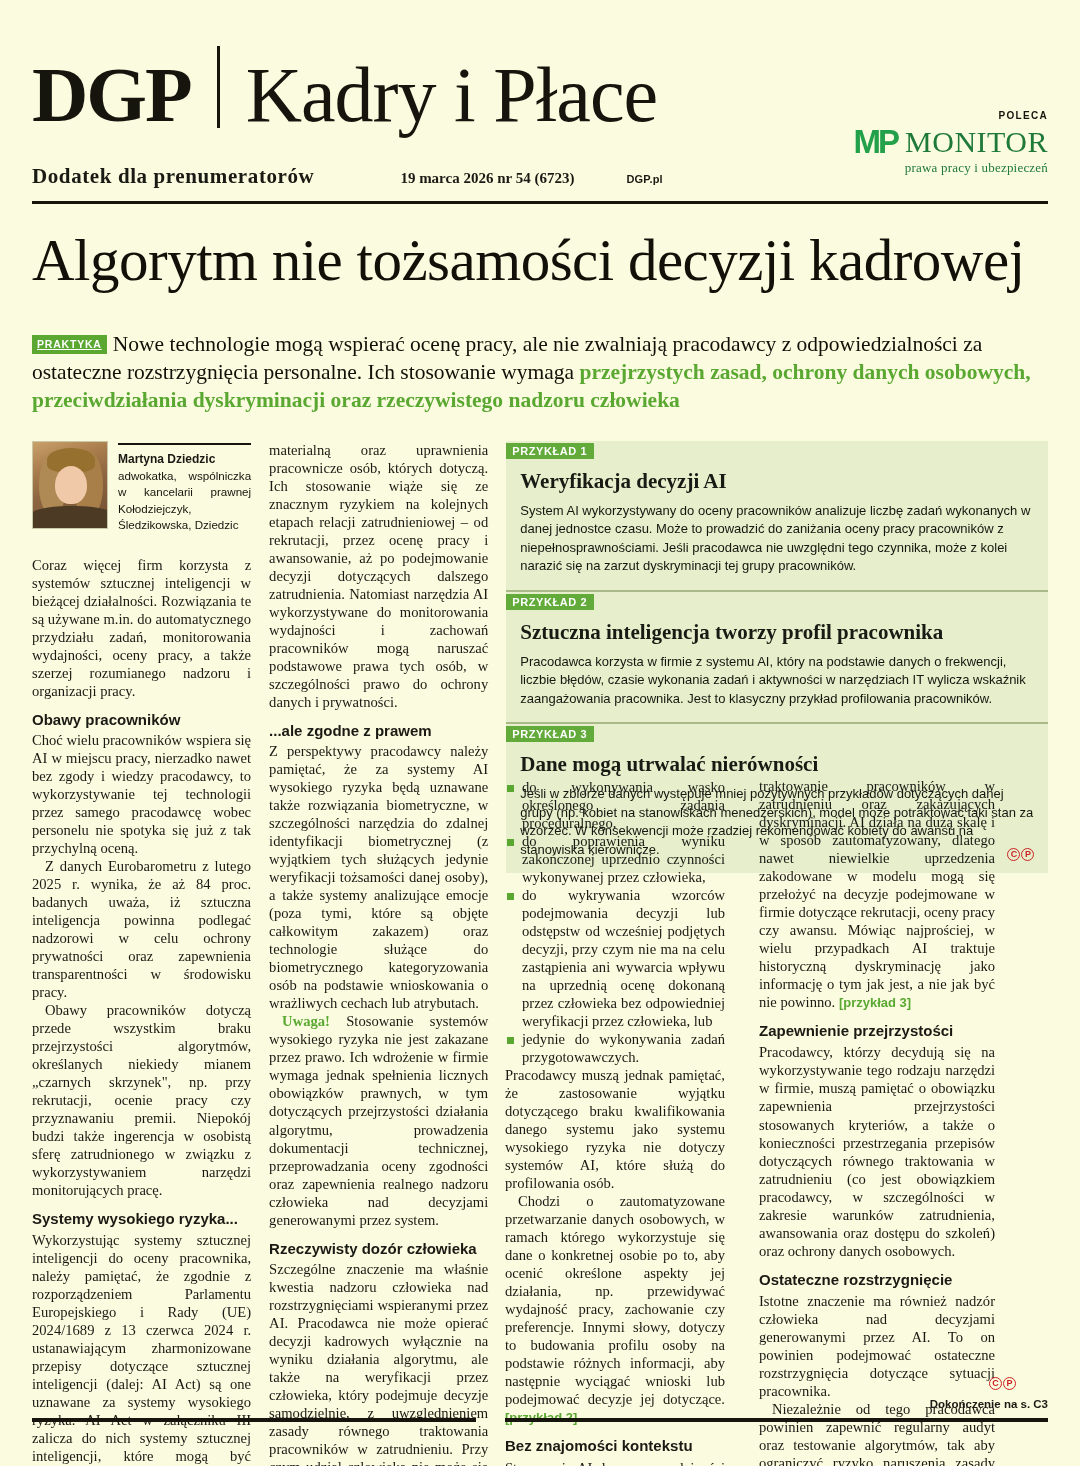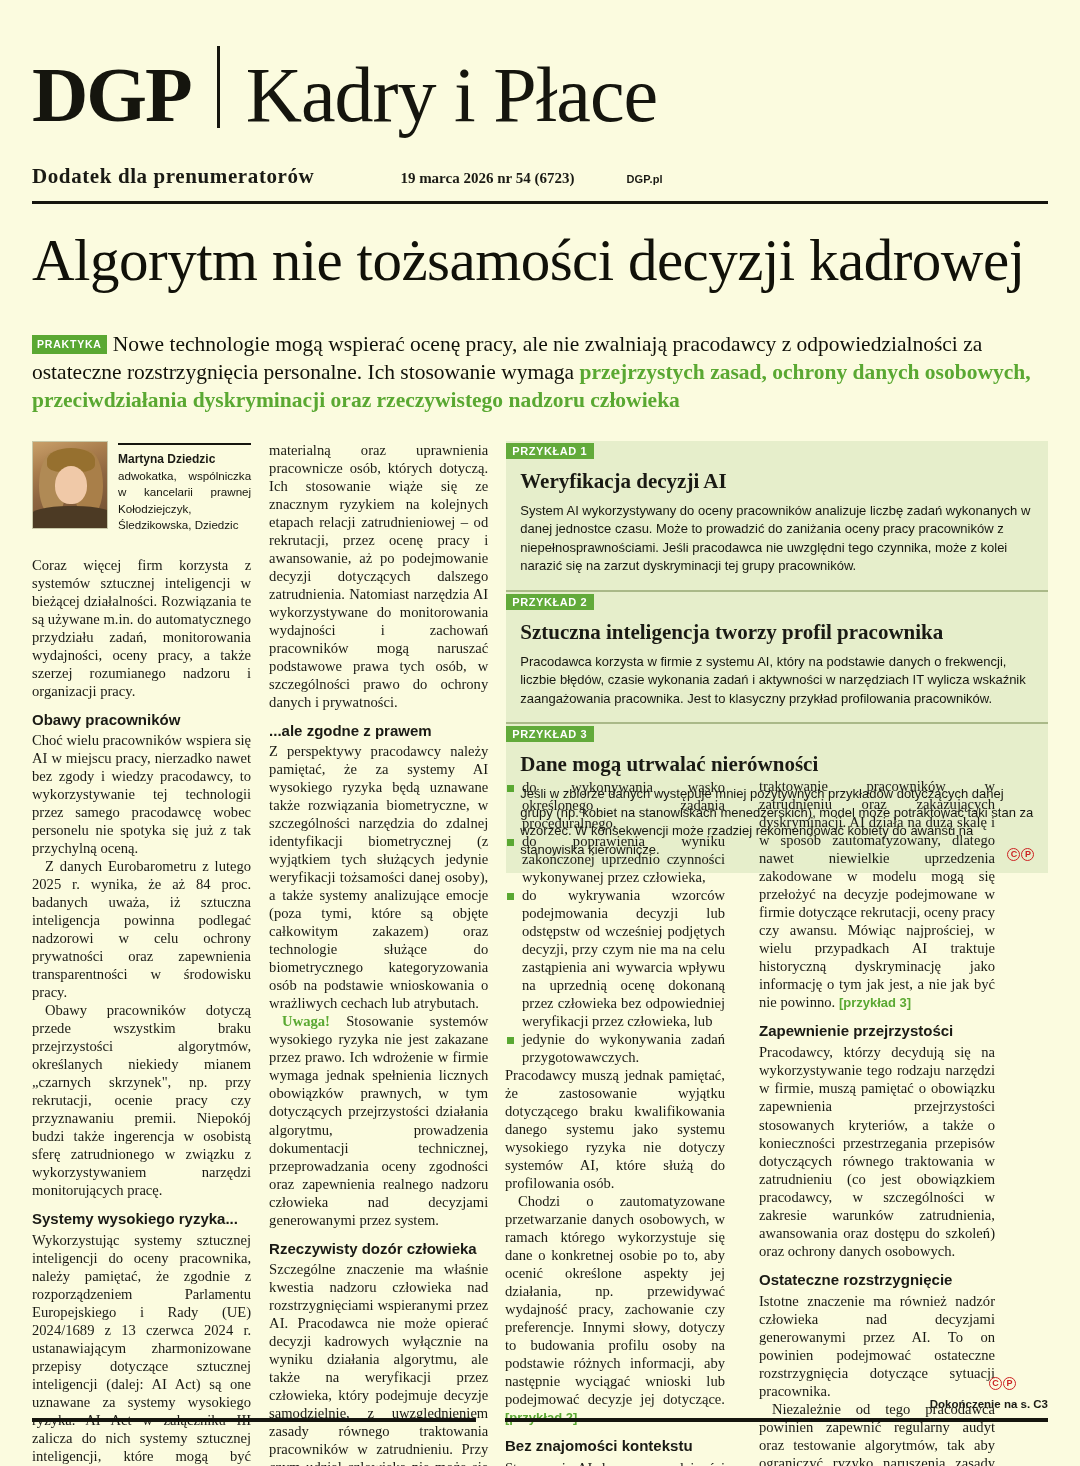--- a/index.html
+++ b/index.html
@@ -113,20 +113,21 @@
     display:inline-block;
     background:#5aa832;
     color:#ffffff;
     font-family:"Liberation Sans", sans-serif;
     font-weight:700;
     font-size:10.5px;
     letter-spacing:0.8px;
     padding:3px 5px 2px 5px;
     vertical-align:3px;
     margin-right:6px;
+    text-decoration:underline;
   }
   .lead .green { color:#5aa832; font-weight:700; }
 
   
   .body-area { margin-top:26px; position:relative; }
   .cols-top { display:flex; gap:0; }
   .col { font-size:14.6px; line-height:1.235; text-align:justify; }
   .col-1, .col-2 { width:236px; }
   .col-1 { padding-right:16px; }
   .col-2 { padding-right:16px; margin-left:2px;}
@@ -260,20 +261,28 @@
 
 <div class="page">
 
   <div class="masthead">
     <div class="mast-row">
       <div class="mast-dgp">DGP</div>
       <div class="mast-sep"></div>
       <div class="mast-title">Kadry i Płace</div>
     </div>
 
+    <div class="mp-block">
+      <div class="mp-poleca">POLECA</div>
+      <div class="mp-logo-row">
+        <span class="mp-mark">MP</span>
+        <span class="mp-word">MONITOR</span>
+      </div>
+      <div class="mp-tag">prawa pracy i ubezpieczeń</div>
+    </div>
 
     <div class="subhead-row">
       <span class="subhead-label">Dodatek dla prenumeratorów</span>
       <span class="subhead-date">19 marca 2026 nr 54 (6723)</span>
       <span class="subhead-url">DGP.pl</span>
     </div>
     <div class="mast-rule"></div>
   </div>
 
   <h1 class="headline">Algorytm nie tożsamości decyzji kadrowej</h1>

